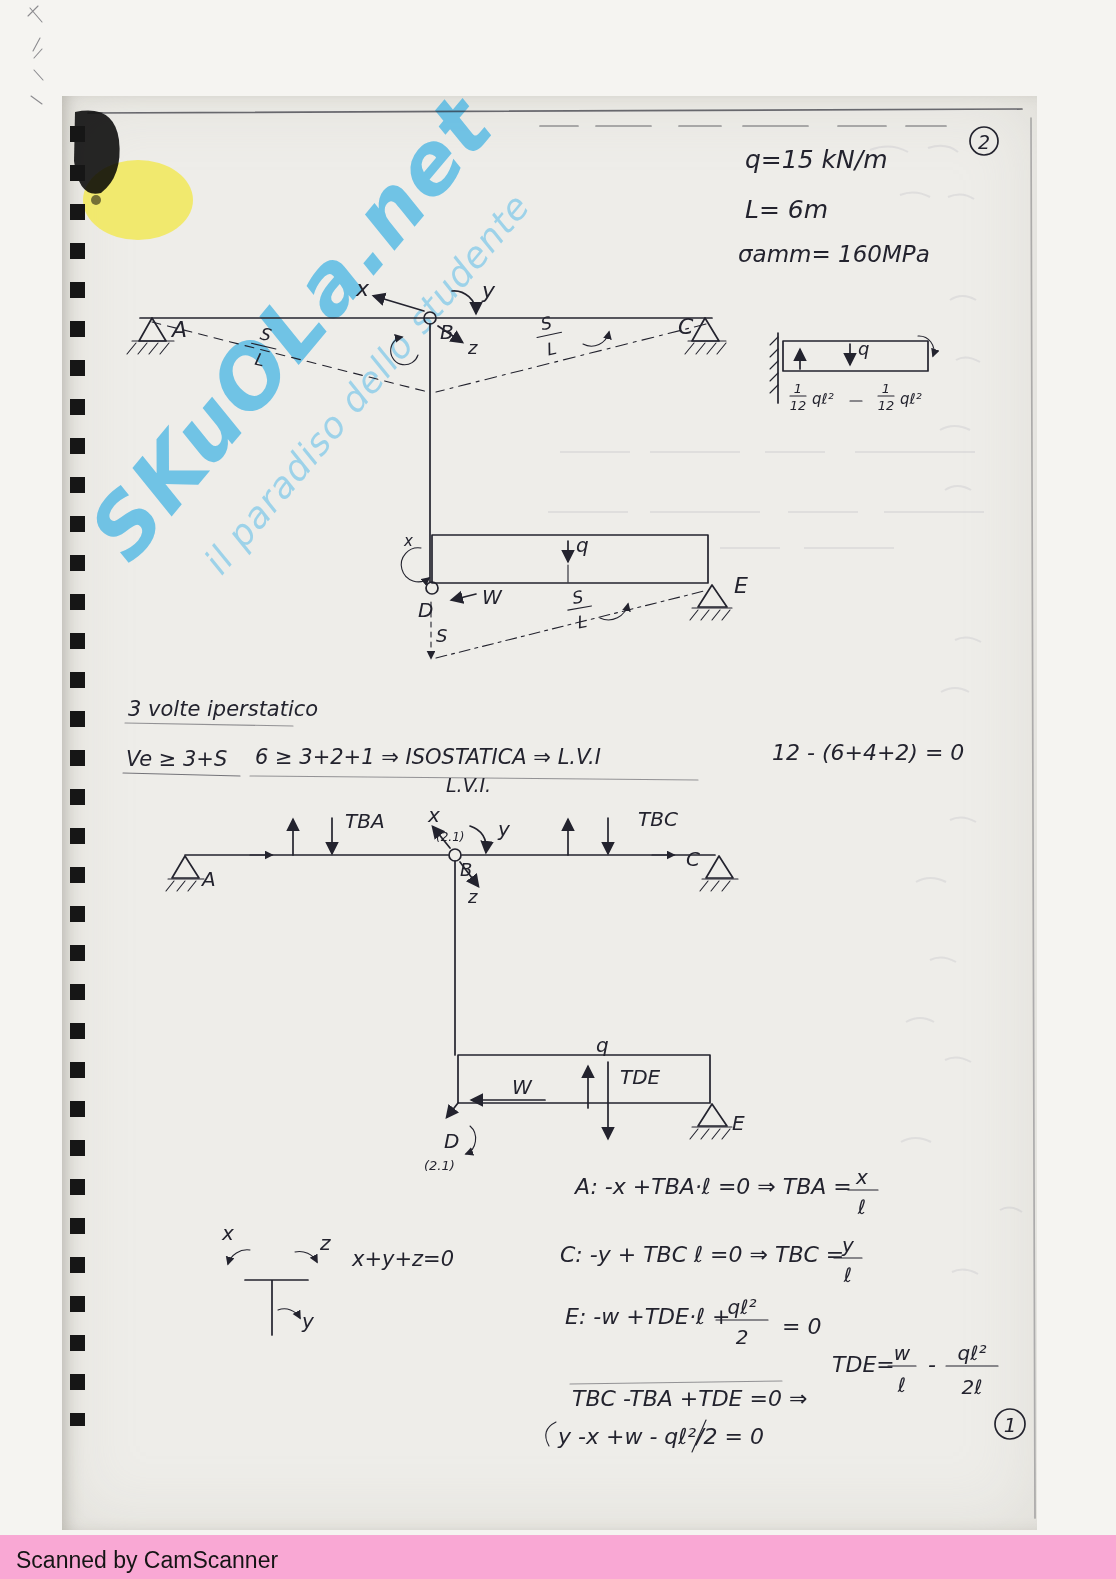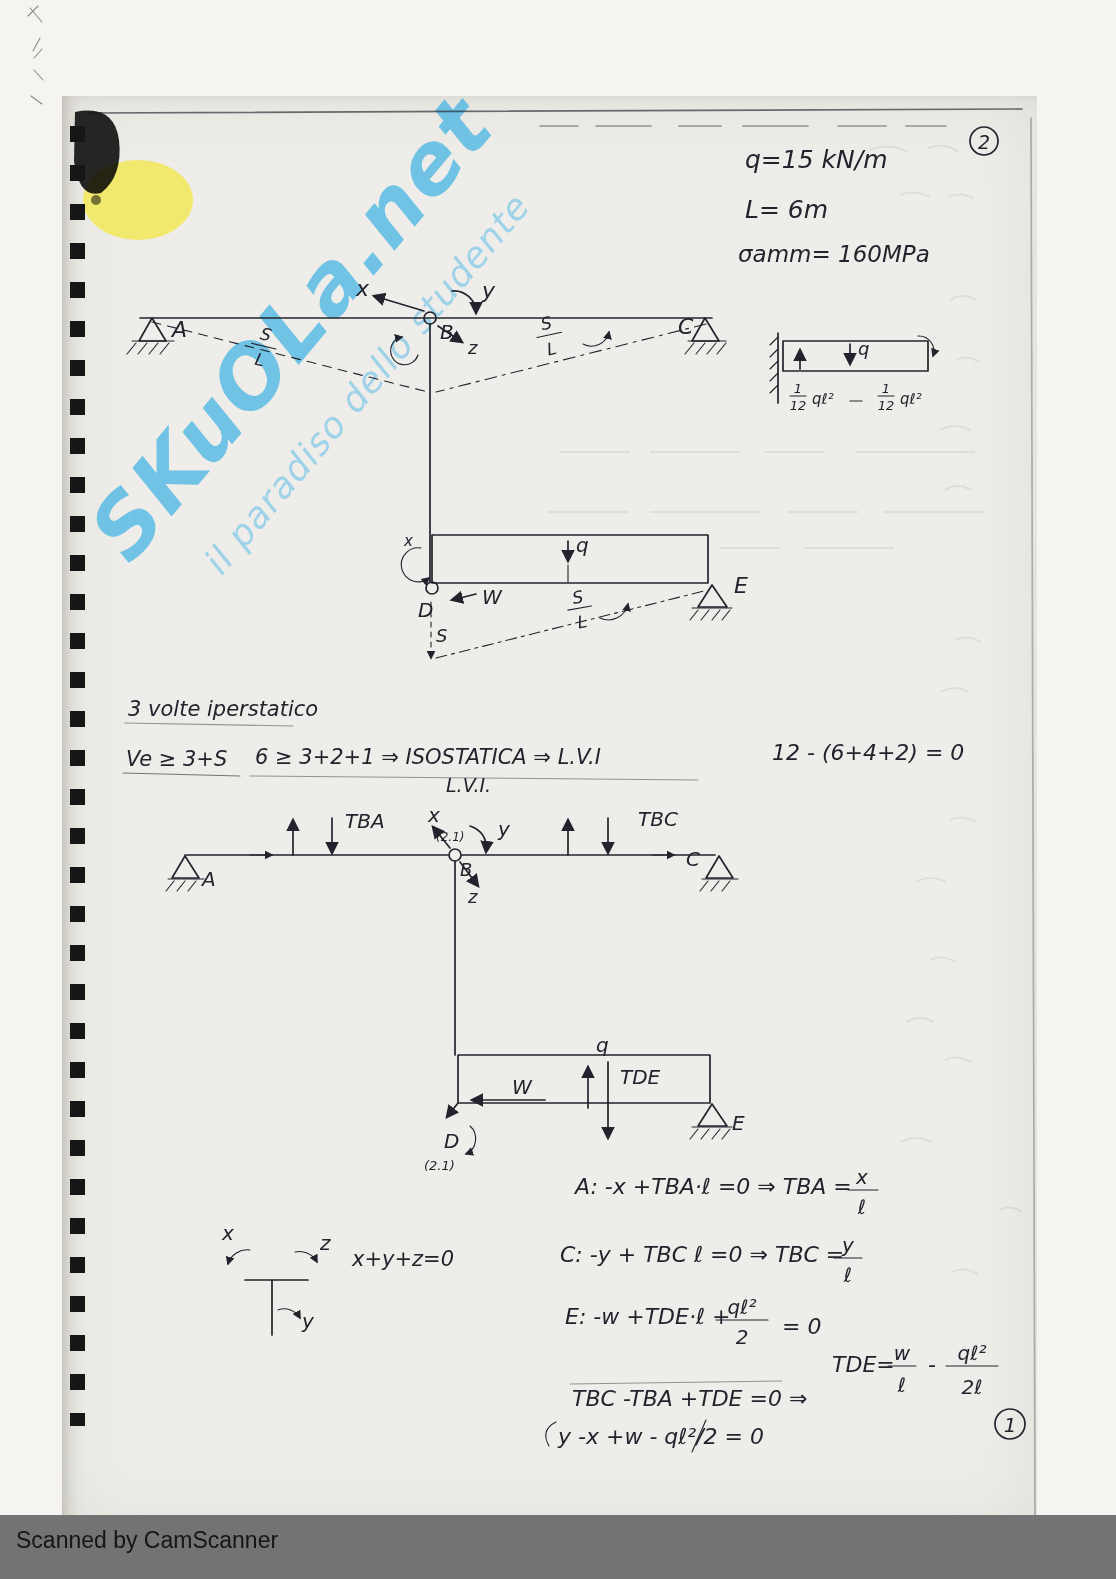--- a/index.html
+++ b/index.html
@@ -28,22 +28,22 @@
     font-size:36px; font-style:italic;
     color:#7cc8e9; opacity:.70; letter-spacing:1px;
   }
   .holes {
     position:absolute; left:70px; top:126px; width:15px; height:1300px;
     background:repeating-linear-gradient(to bottom,#161616 0 16px, transparent 16px 39px);
     z-index:4;
   }
   .art { position:absolute; left:0; top:0; width:1116px; height:1579px; z-index:2; }
   .footer {
-    position:absolute; left:0; bottom:0; width:1116px; height:64px;
-    background:#737373; z-index:5;
+    position:absolute; left:0; bottom:0; width:1116px; height:44px;
+    background:#f9a8d4; z-index:5;
   }
   .footer span {
     position:absolute; left:16px; top:12px;
     font-family:"Liberation Sans", sans-serif;
     font-size:23px; color:#151515;
   }
   .hw { font-family:"DejaVu Sans",sans-serif; font-style:italic; fill:#23232e; stroke:none; }
   .ink { stroke:#23232e; fill:none; stroke-width:1.7; stroke-linecap:round; stroke-linejoin:round; }
   .thin { stroke-width:1.1; }
   .faint { opacity:.45; }

